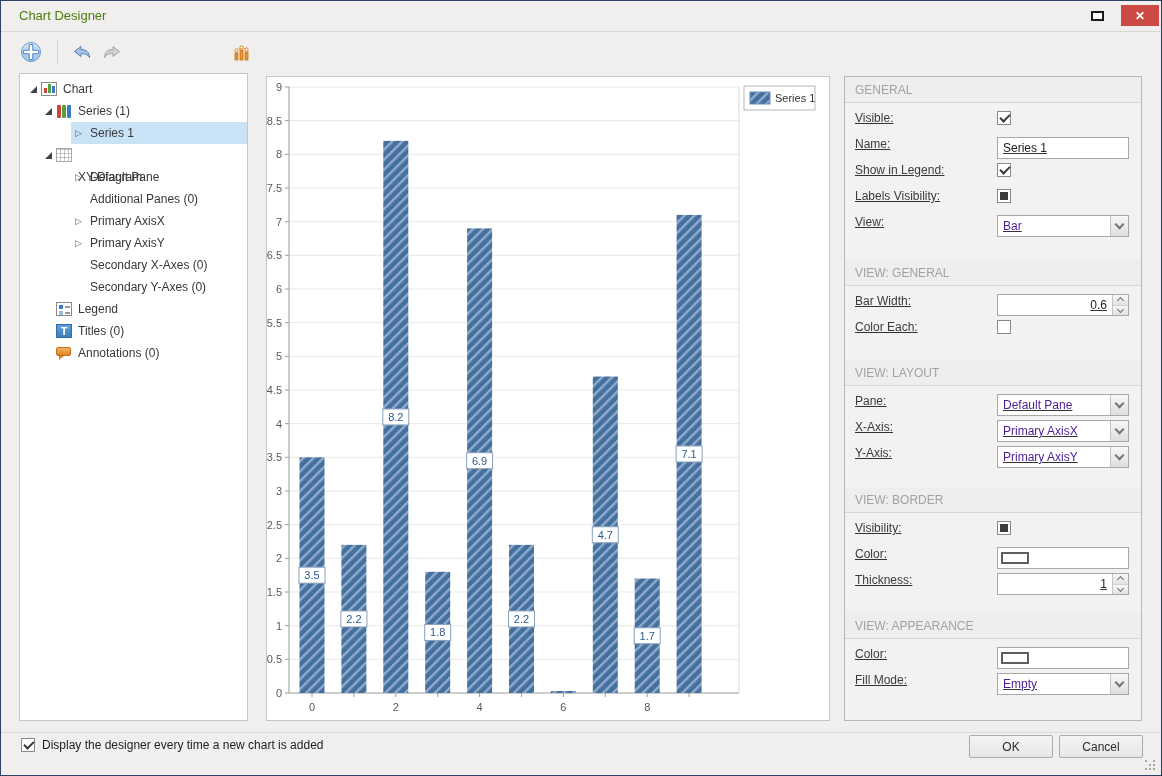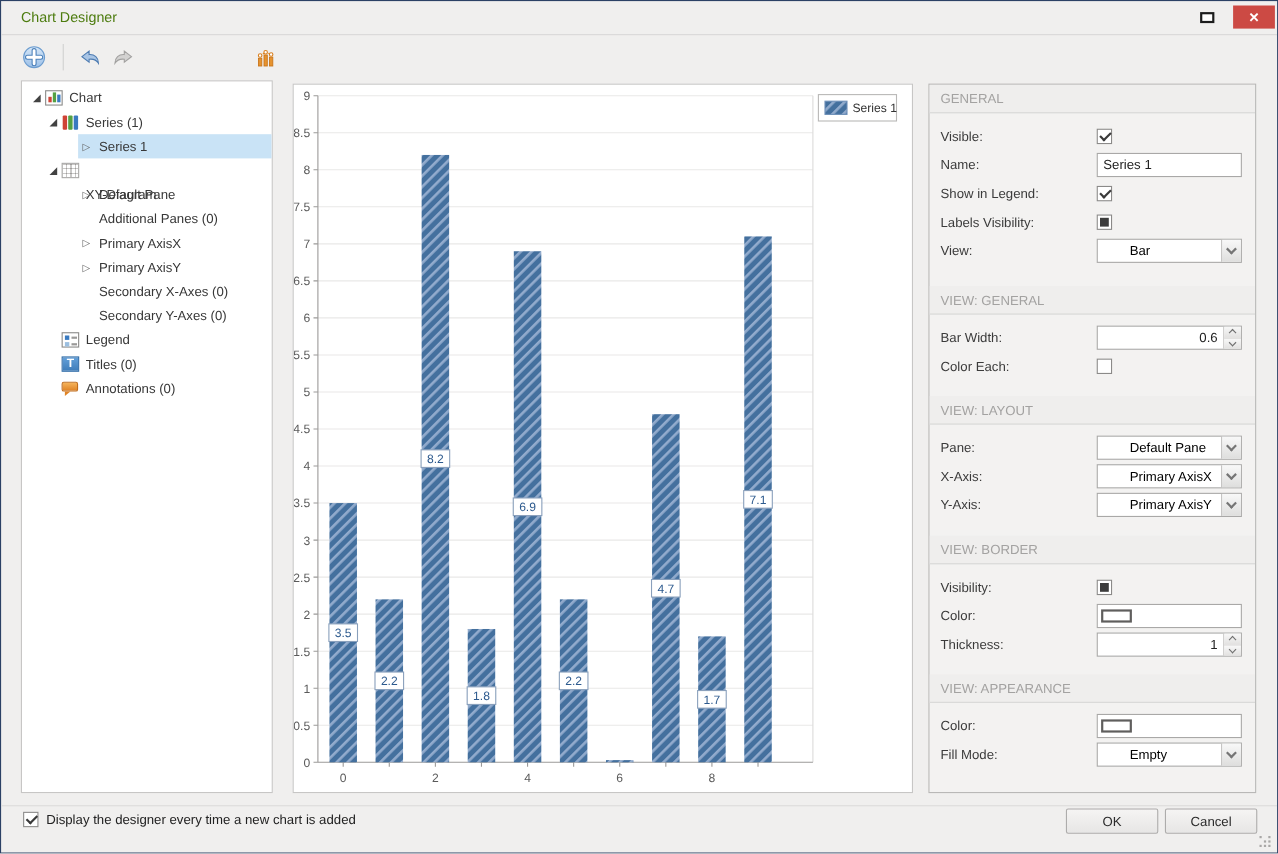--- a/index.html
+++ b/index.html
@@ -66,32 +66,32 @@
   .tab { padding:0 13px; border:1px solid #b9b8b7; background:#f8f7f6; height:21px; line-height:20px;
          margin-right:2px; color:#444; cursor:default; }
   .tab.active { background:#f3f2f1; height:24px; line-height:23px; border-bottom-color:#f3f2f1; color:#222; }
   .props-panel { position:absolute; left:843px; top:75px; width:298px; height:645px;
                  background:#f3f2f1; border:1px solid #b9b8b7; overflow:hidden; }
   .sec-header { height:26px; background:#efeeed; border-bottom:1px solid #d8d7d6;
                 display:flex; align-items:center; padding-left:10px; color:#a3a2a1; font-size:12px; }
   .sec-content { padding:8px 12px 0 10px; overflow:hidden; }
   .h-g   { height:157px; } .h-vg { height:74px; } .h-vl { height:101px; }
   .h-vb  { height:100px; } .h-va { height:76px; }
-  .prow { display:flex; align-items:center; height:26px; }
+  .prow { display:flex; align-items:flex-start; height:26px;text-decoration:underline; }
   .plabel { flex:none; width:142px; color:#3b3b3b; }
   .pctrl { flex:1; display:flex; align-items:center; }
   
   .cb { position:relative; width:14px; height:14px; background:#fff; border:1px solid #8b8a89; flex:none; }
   .cb.checked::after { content:""; position:absolute; left:2px; top:2px; width:8px; height:4px;
       border-left:2px solid #3a3a3a; border-bottom:2px solid #3a3a3a; transform:rotate(-45deg); }
   .cb.indeterminate::after { content:""; position:absolute; left:2px; top:2px; right:2px; bottom:2px; background:#3c3c3c; }
   .txt { width:100%; height:22px; border:1px solid #a9a8a7; background:#fff; padding:0 5px;
          font:12px "Liberation Sans",sans-serif; color:#222; }
   .dd { display:flex; width:100%; height:22px; border:1px solid #a9a8a7; background:#fff; }
-  .dd-value { flex:1; line-height:20px; padding-left:5px; color:#000000; overflow:hidden; white-space:nowrap;margin-left:24px; }
+  .dd-value { flex:1; line-height:20px; padding-left:5px; color:#4c1d95; overflow:hidden; white-space:nowrap; }
   .dd-btn { width:18px; flex:none; border-left:1px solid #c6c5c4; background:linear-gradient(#f8f8f8,#dededd);
             display:flex; align-items:center; justify-content:center; }
   .dd-btn::after { content:""; width:5px; height:5px; border-right:2px solid #757575; border-bottom:2px solid #757575;
             transform:rotate(45deg); margin-top:-3px; }
   .spin { display:flex; width:100%; height:22px; border:1px solid #a9a8a7; background:#fff; }
   .spin-val { flex:1; text-align:right; line-height:20px; padding-right:5px; color:#222; }
   .spin-btns { width:16px; flex:none; border-left:1px solid #c6c5c4; display:flex; flex-direction:column; }
   .spin-up,.spin-down { flex:1; background:linear-gradient(#f8f8f8,#e2e1e0); display:flex; align-items:center; justify-content:center; }
   .spin-up { border-bottom:1px solid #d4d3d2; }
   .spin-up::after { content:""; width:4px; height:4px; border-left:1px solid #6f6f6f; border-top:1px solid #6f6f6f; transform:rotate(45deg); margin-top:2px; }

